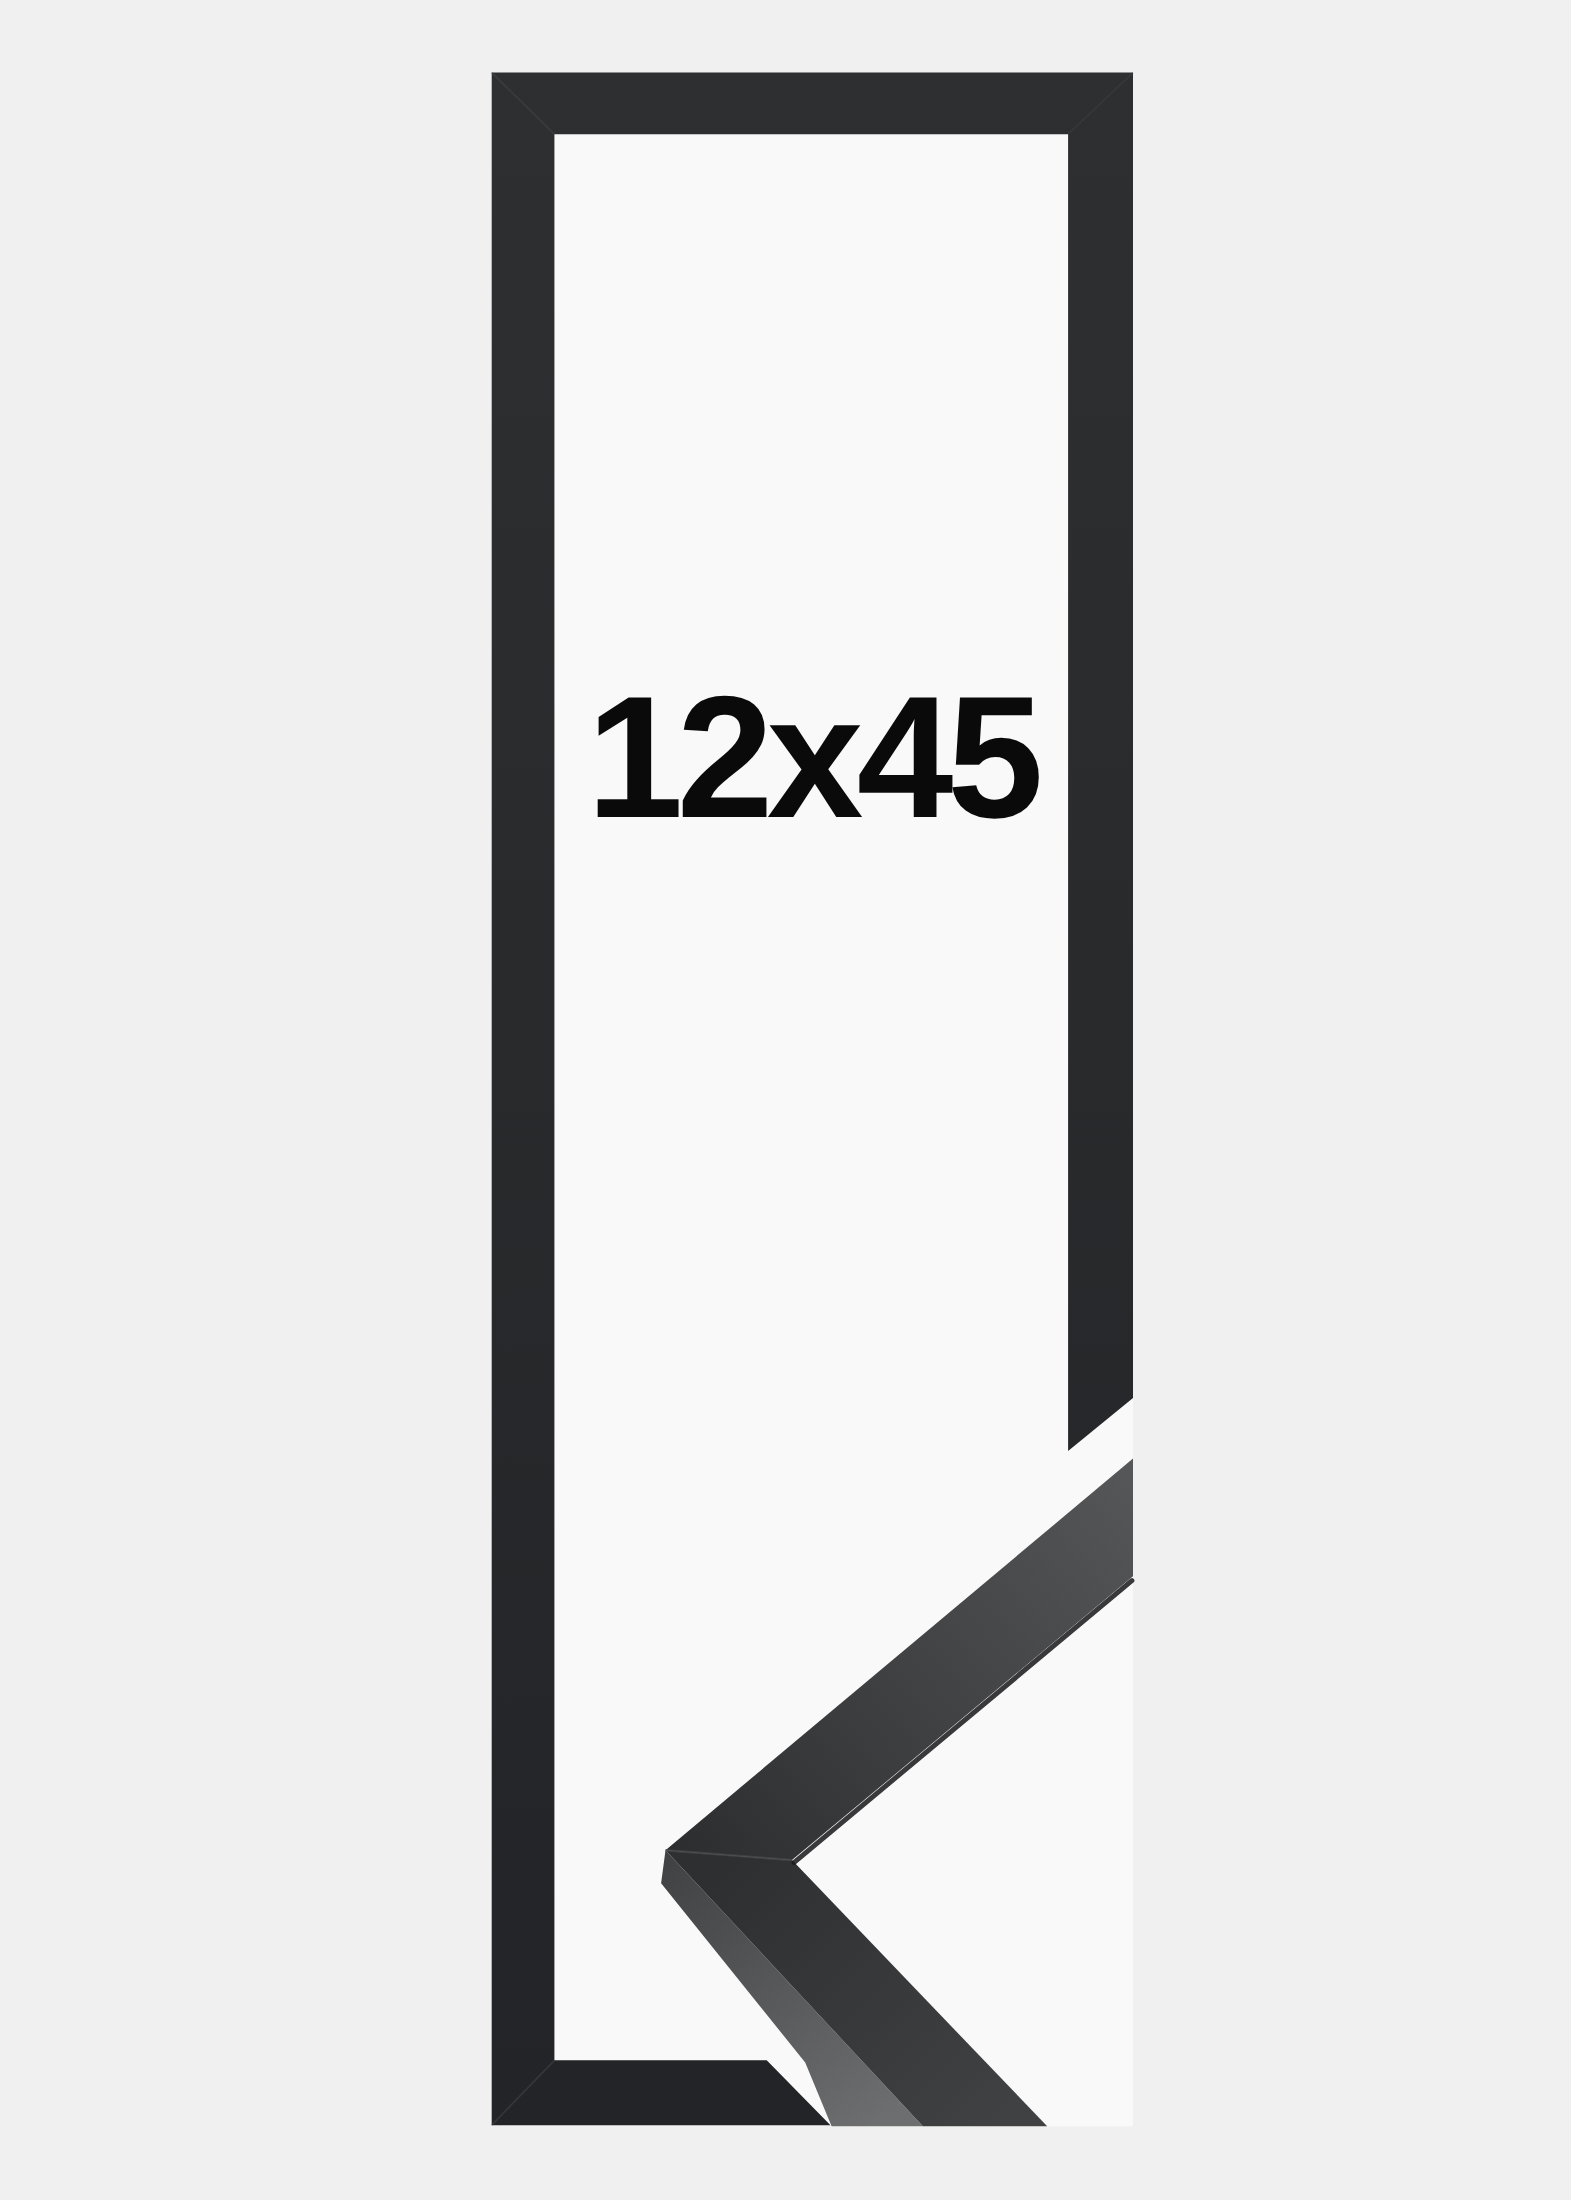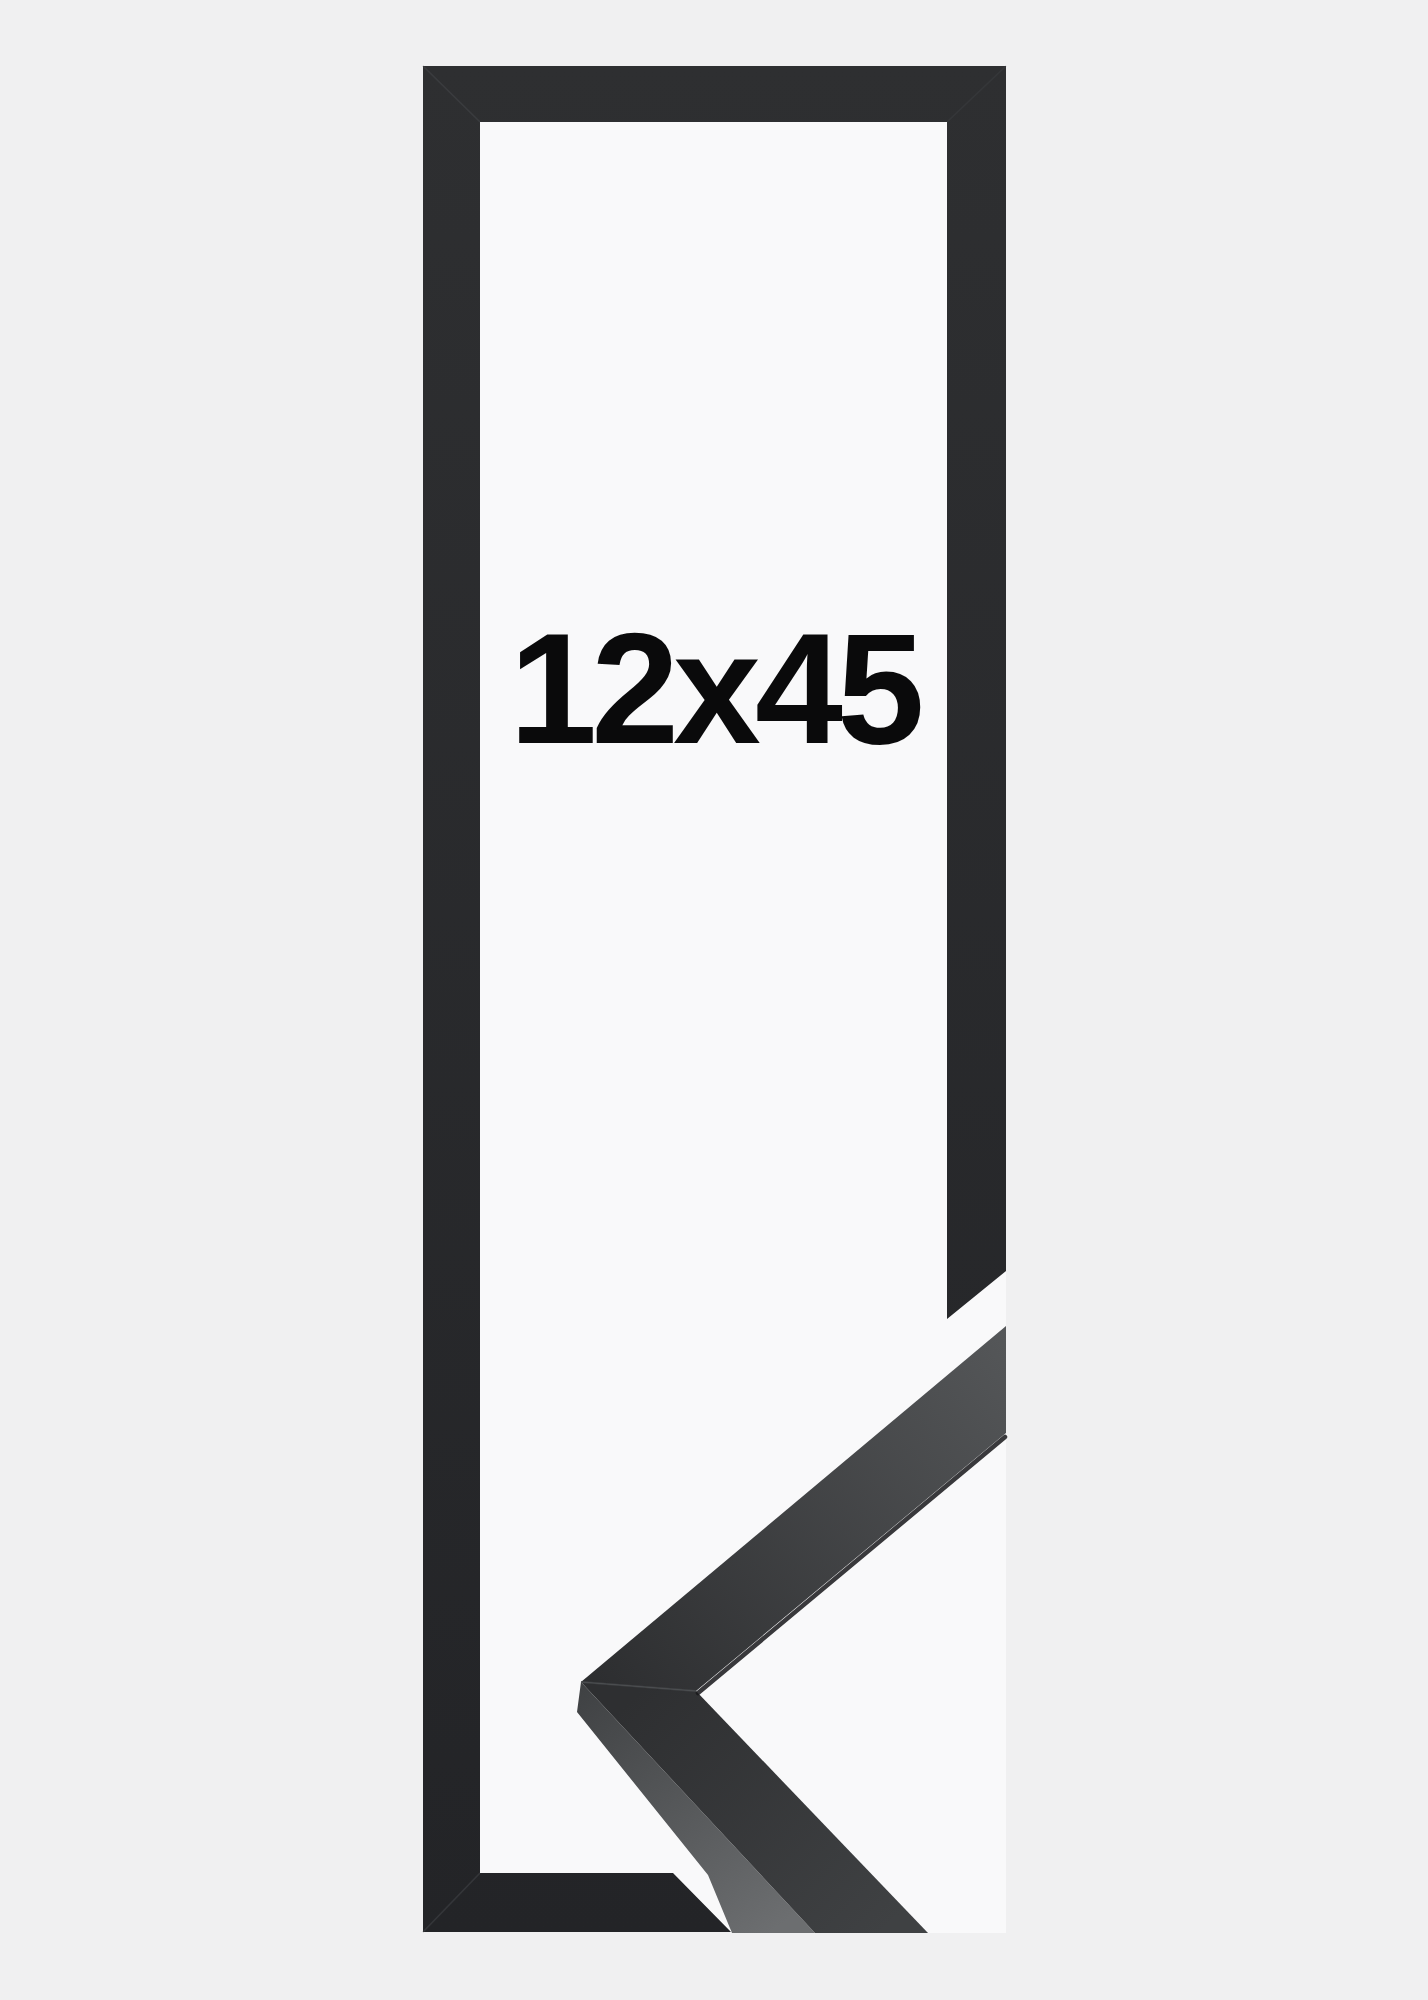--- a/index.html
+++ b/index.html
@@ -10,20 +10,21 @@
     width: 1428px;
     height: 2000px;
     overflow: hidden;
     background: var(--page-bg, #f0f0f1);
     font-family: "Liberation Sans", "DejaVu Sans", sans-serif;
   }
   .stage {
     position: relative;
     width: 1368px;
     height: 2000px;
+    margin-left: 24px;
   }
   .stage svg {
     position: absolute;
     inset: 0;
     display: block;
   }
   .bg-rect        { fill: var(--page-bg, #f0f0f1); }
   .backing-shape  { fill: var(--photo-backing, #f9f9fa); }
   .frame-shape    { fill: url(#frameGrad); }
   .seam-line      { stroke: var(--seam, #46484b); stroke-width: 1.6; fill: none; }

